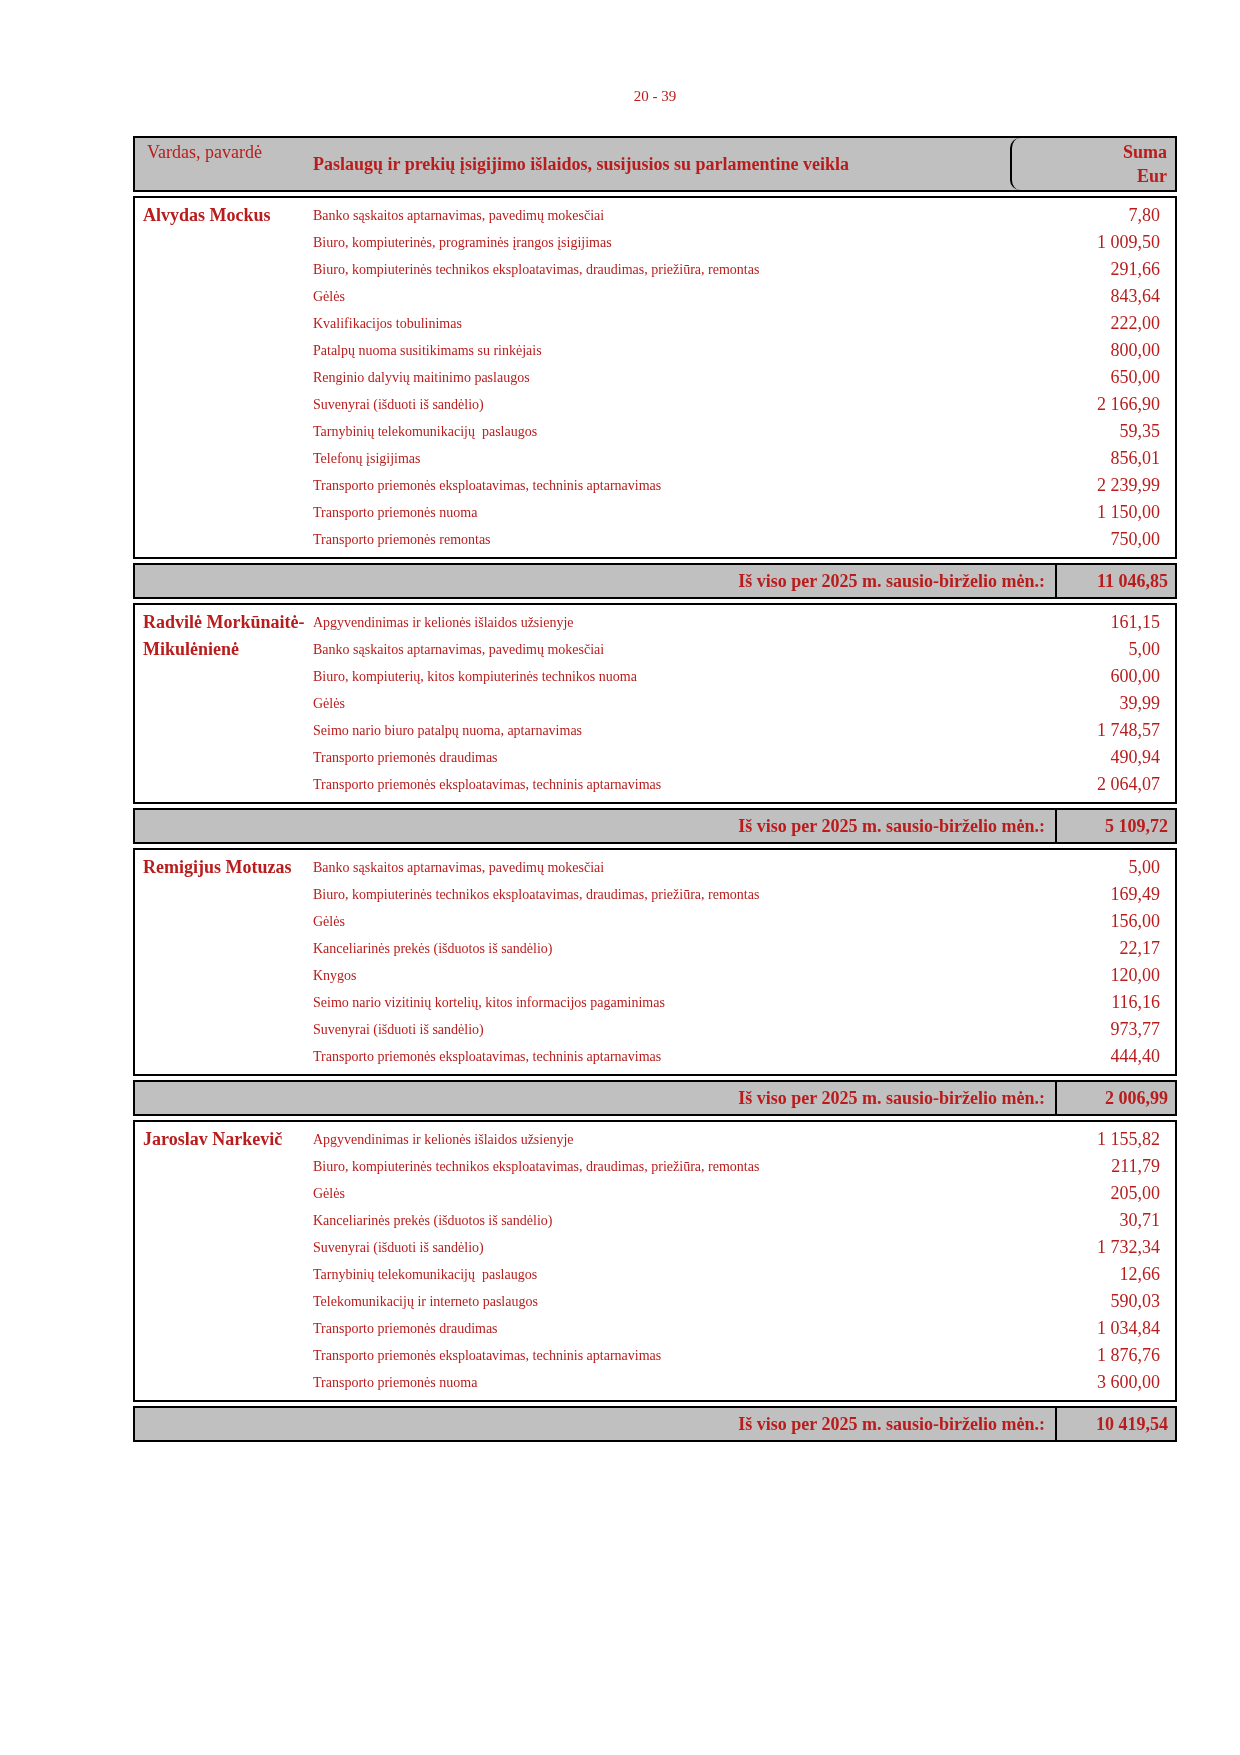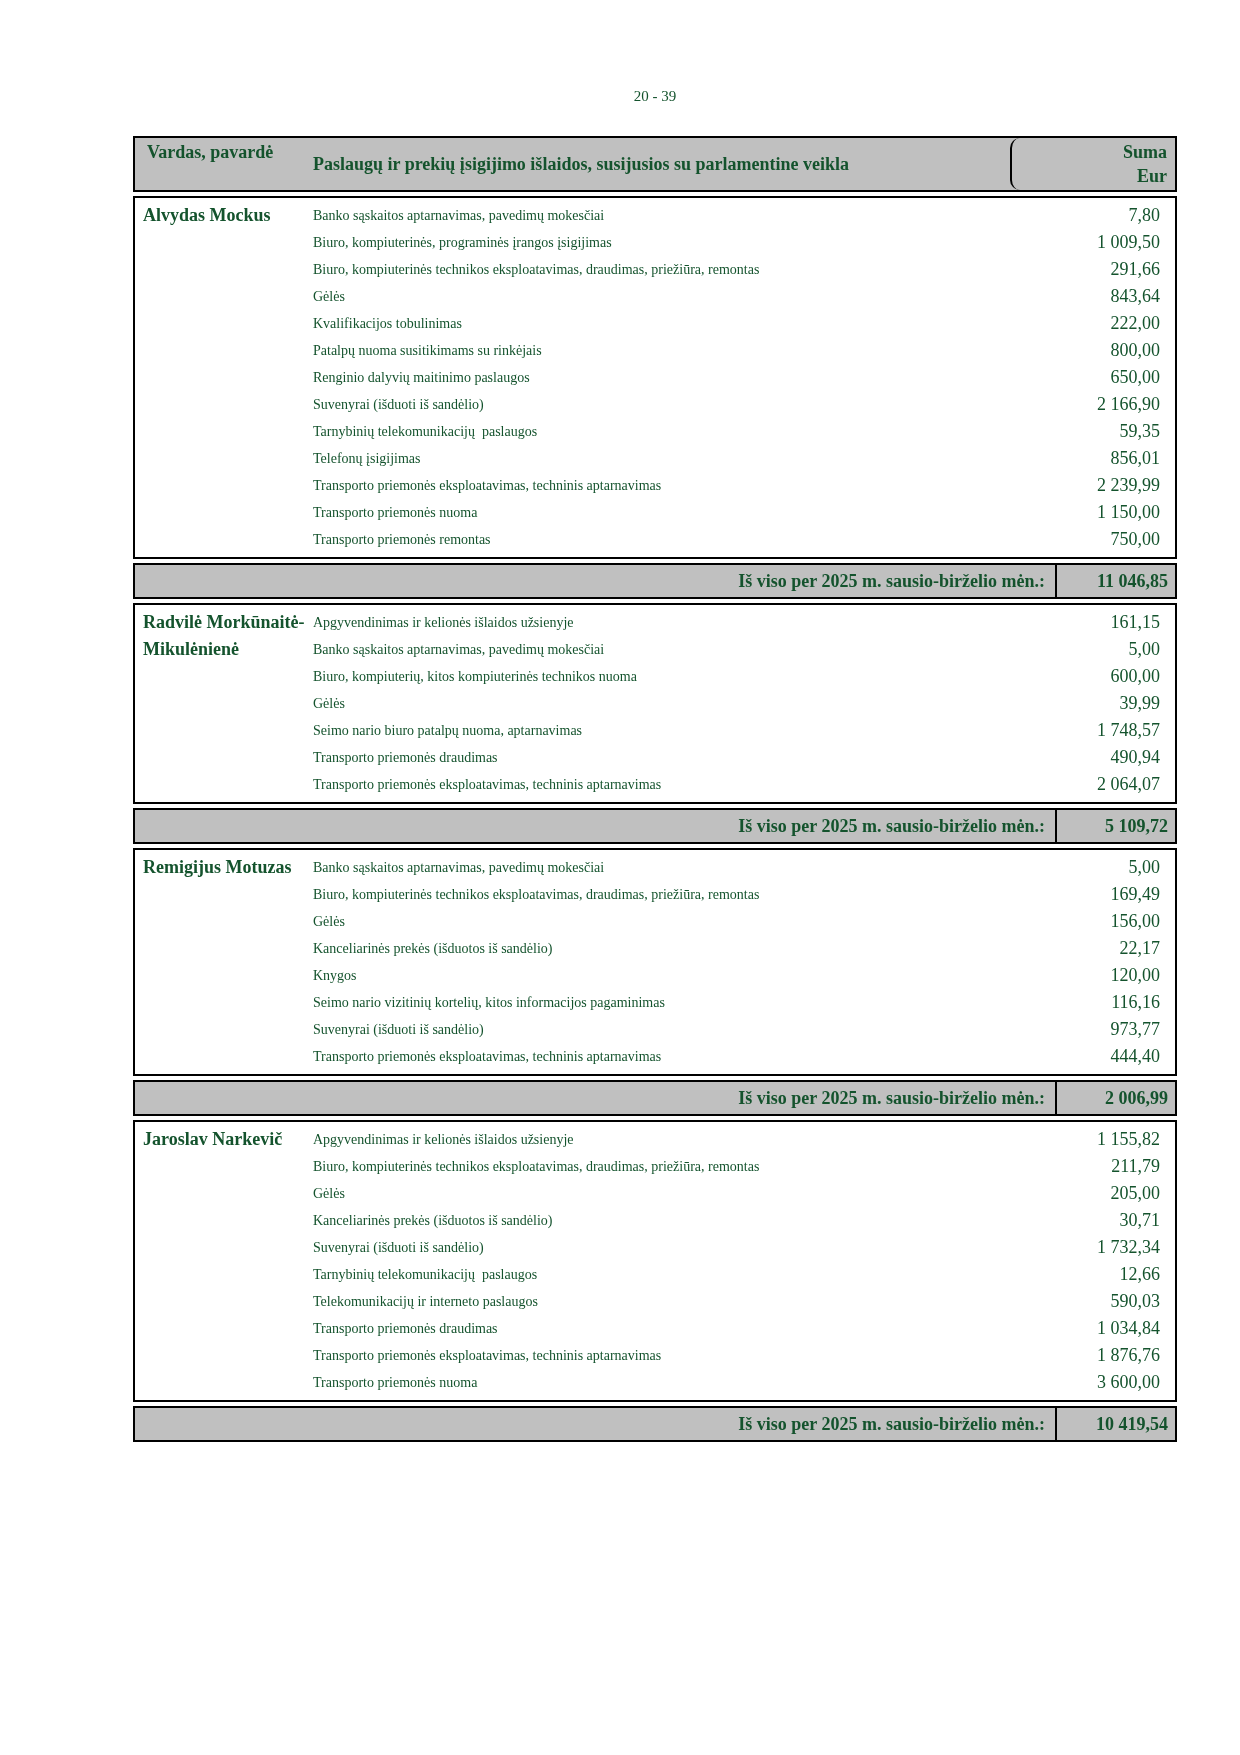--- a/index.html
+++ b/index.html
@@ -2,21 +2,21 @@
 <html><head>
 <meta charset="utf-8">
 <style>
   html,body { margin:0; padding:0; background:#ffffff; }
   .page {
     position: relative;
     width: 1240px;
     height: 1755px;
     background: #ffffff;
     font-family: "Liberation Serif", "DejaVu Serif", serif;
-    color: #14532d;
+    color: #b91c1c;
     overflow: hidden;
   }
   .page-number {
     position: absolute;
     top: 88px;
     left: 133px;
     width: 1044px;
     text-align: center;
     font-size: 15px;
   }
@@ -36,21 +36,21 @@
   
   .header-box {
     background: #c0c0c0;
     display: flex;
     align-items: stretch;
   }
   .h-name {
     width: 178px;
     box-sizing: border-box;
     padding: 2px 0 2px 12px;
-    font-weight: bold;
+    font-weight: normal;
     font-size: 18px;
     line-height: 24px;
   }
   .h-desc {
     flex: 1;
     font-weight: bold;
     font-size: 18px;
     line-height: 24px;
     padding-top: 14px;
   }

